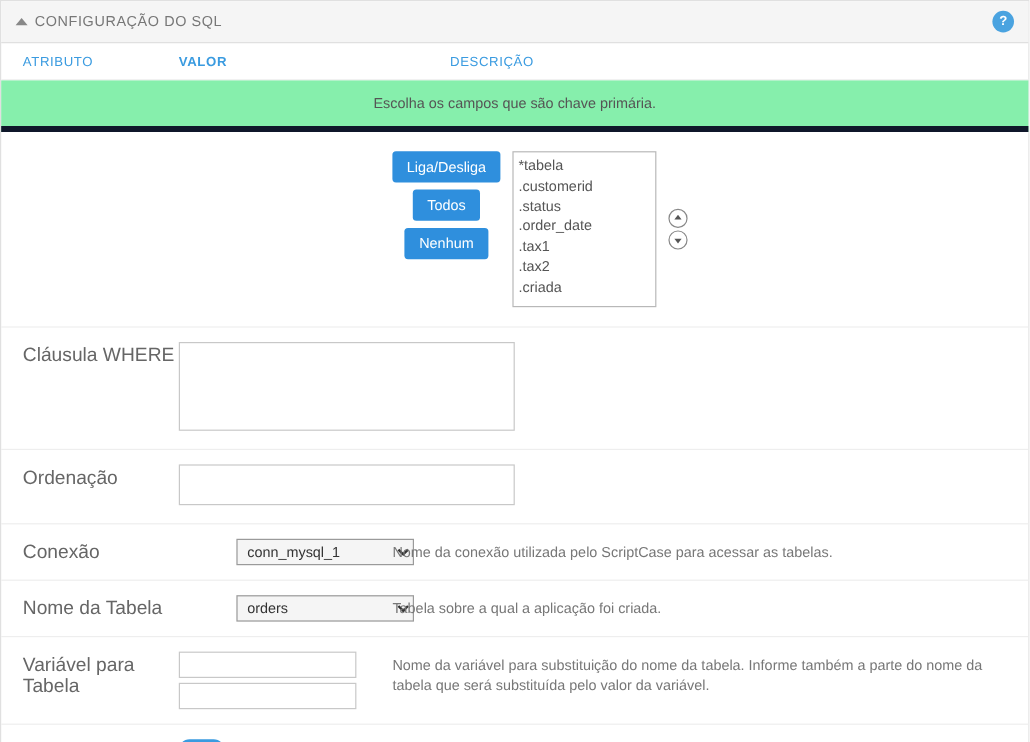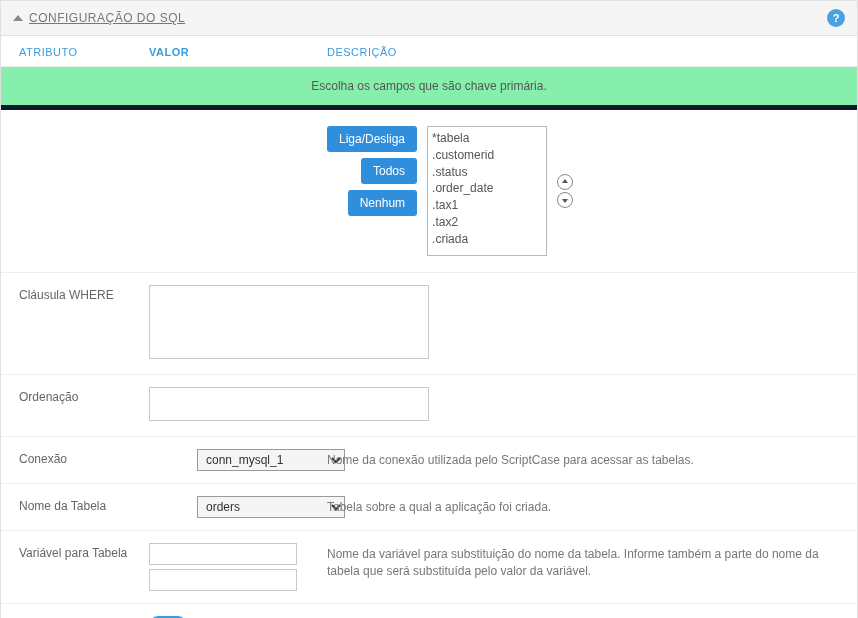--- a/index.html
+++ b/index.html
@@ -1,46 +1,46 @@
 <!DOCTYPE html>
 <html><head>
 <meta charset="utf-8">
 <style>
 * { box-sizing: border-box; margin: 0; padding: 0; }
 body { font-family: Arial, Helvetica, sans-serif; font-size: 12px; color: #555; background: #fff; width: 858px; }
 
 .panel { border: 1px solid #e0e0e0; }
 .panel-header { background: #f5f5f5; border-bottom: 1px solid #e0e0e0; padding: 8px 12px; display: flex; align-items: center; justify-content: space-between; }
 .panel-header-left { display: flex; align-items: center; gap: 6px; }
-.panel-title { color: #777; font-size: 12px; letter-spacing: 0.5px; text-decoration: underline; }
+.panel-title { color: #777; font-size: 12px; letter-spacing: 0.5px; }
 .collapse-icon { width: 0; height: 0; border-left: 5px solid transparent; border-right: 5px solid transparent; border-bottom: 6px solid #888; transform: rotate(0deg); cursor: pointer; }
 .help-icon { width: 18px; height: 18px; border-radius: 50%; background: #4aa3e0; color: #fff; font-size: 11px; font-weight: bold; display: flex; align-items: center; justify-content: center; cursor: pointer; }
 
 .col-header-row { display: flex; padding: 10px 18px 8px 18px; border-bottom: 1px solid #eee; }
 .col-header { color: #3a9be0; font-size: 11px; letter-spacing: 0.5px; }
 .col-attr { width: 130px; }
 .col-val { width: 178px; font-weight: bold; }
-.col-desc { flex: 1; }
+.col-desc { flex: 1; margin-left: 48px; }
 
 .yellow-bar { background: #86efac; text-align: center; padding: 12px 10px; color: #555; font-size: 12px; border-bottom: 5px solid #0f172a; }
 
 .pk-block { padding: 16px 18px; border-bottom: 1px solid #eee; }
 .pk-inner { display: flex; align-items: flex-start; gap: 10px; margin-left: 308px; }
-.pk-buttons { display: flex; flex-direction: column; gap: 6px; align-items: flex-end; }
+.pk-buttons { display: flex; flex-direction: column; gap: 6px; align-items: center; }
 .btn-blue { background: #2f8fdd; color: #fff; border: none; border-radius: 3px; padding: 6px 12px; font-size: 12px; cursor: pointer; }
 
 .listbox { border: 1px solid #b8b8b8; background: #fff; width: 120px; height: 130px; overflow-y: scroll; padding: 3px 2px; font-size: 12px; line-height: 1.4; }
 .listbox div { padding: 0 2px; cursor: pointer; white-space: nowrap; }
 
 .updown { display: flex; flex-direction: column; gap: 2px; justify-content: center; align-self: center; }
 .ud-btn { width: 16px; height: 16px; border: 1px solid #888; border-radius: 50%; font-size: 9px; display: flex; align-items: center; justify-content: center; cursor: pointer; color: #555; background: #fff; }
 
 .form-row { display: flex; align-items: flex-start; padding: 12px 18px; border-bottom: 1px solid #eee; }
 .form-row:last-child { border-bottom: none; }
-.form-label { width: 130px; color: #666; font-size: 12px; padding-top: 3px; }
+.form-label { width: 130px; color: #666; font-size: 16px; padding-top: 3px; }
 .form-control { width: 178px; padding-right: 10px; }
 .form-desc { flex: 1; color: #777; font-size: 12px; padding-top: 3px; line-height: 1.4; }
 
 textarea { width: 280px; height: 74px; border: 1px solid #c8c8c8; resize: none; font-family: inherit; font-size: 12px; padding: 4px; color: #555; }
 textarea.small { height: 34px; }
 select { width: 148px; border: 1px solid #9a9a9a; background: #f5f5f5; font-family: inherit; font-size: 12px; padding: 2px 4px; color: #333; margin-left: 48px; }
 input[type=text] { width: 148px; border: 1px solid #c8c8c8; padding: 3px 4px; font-size: 12px; color: #555; }
 .stack-inputs { display: flex; flex-direction: column; gap: 4px; }
 
 .toggle { width: 38px; height: 18px; border-radius: 9px; background: #3a9be0; position: relative; cursor: pointer; }

